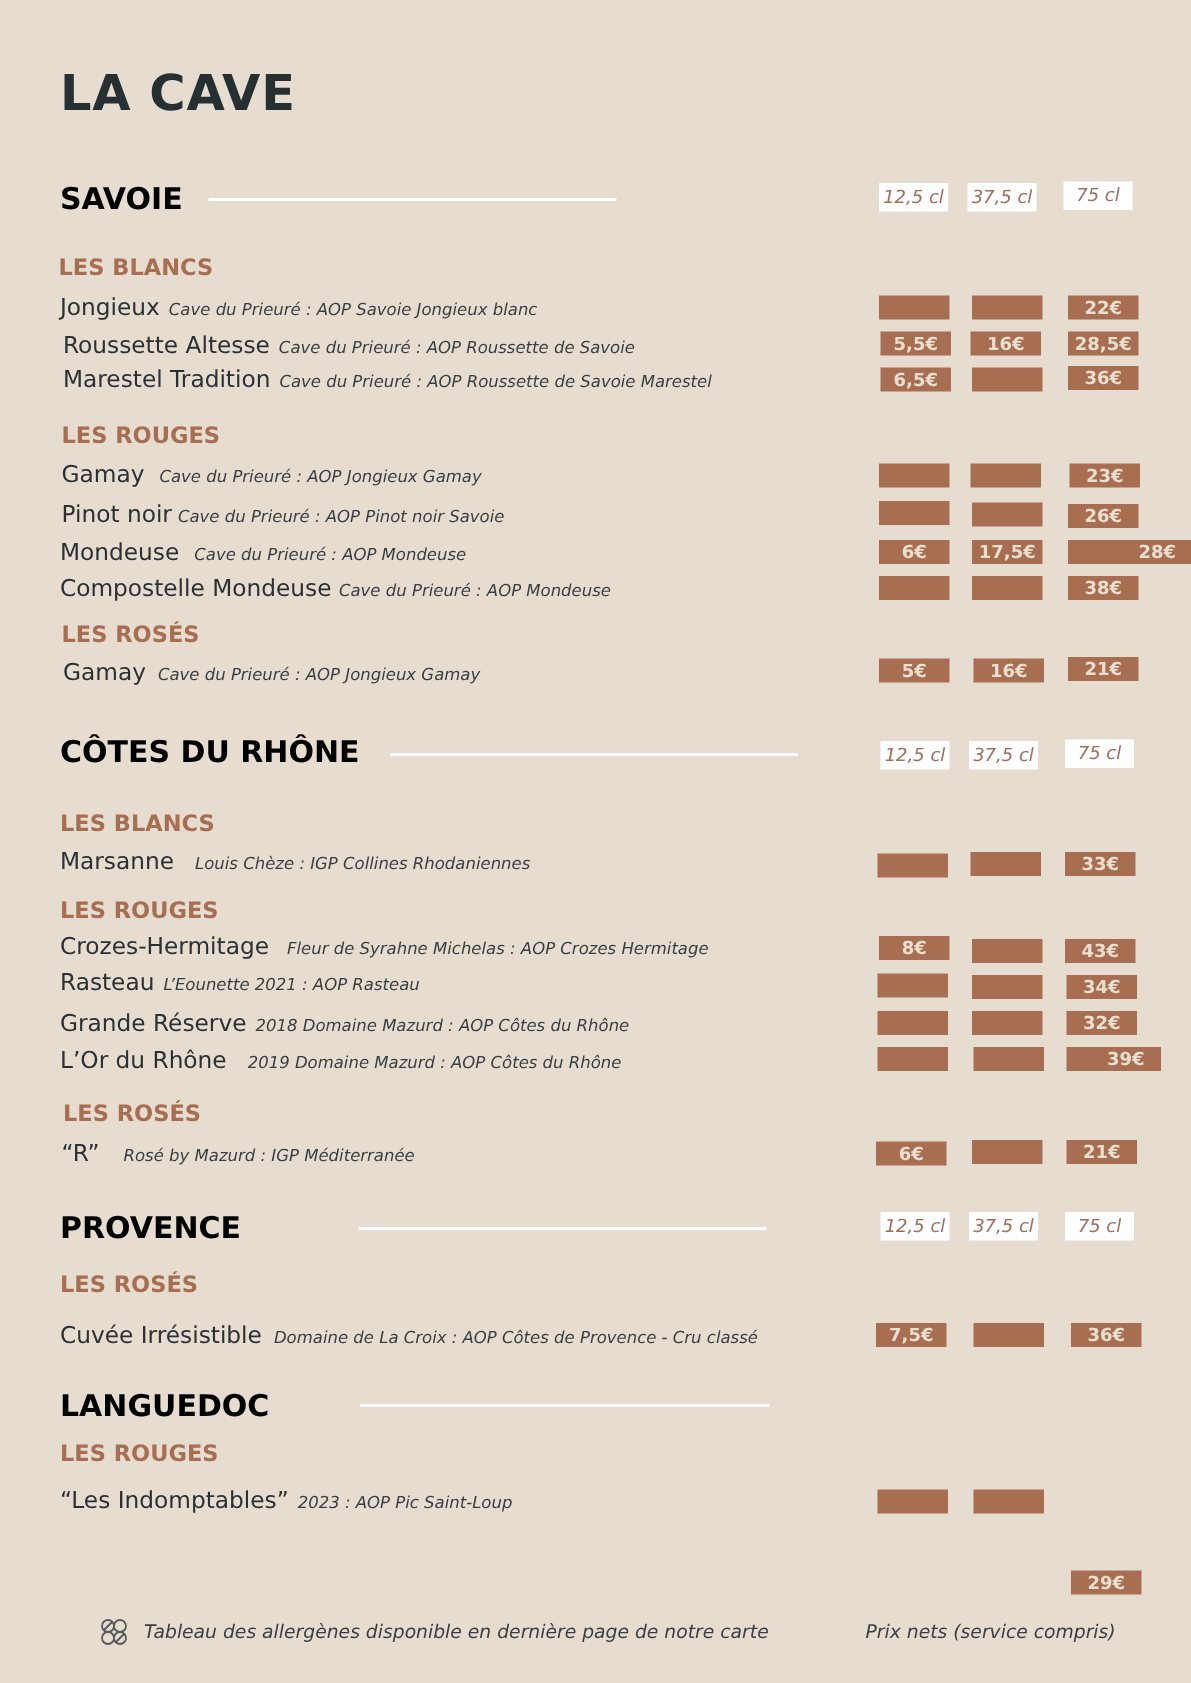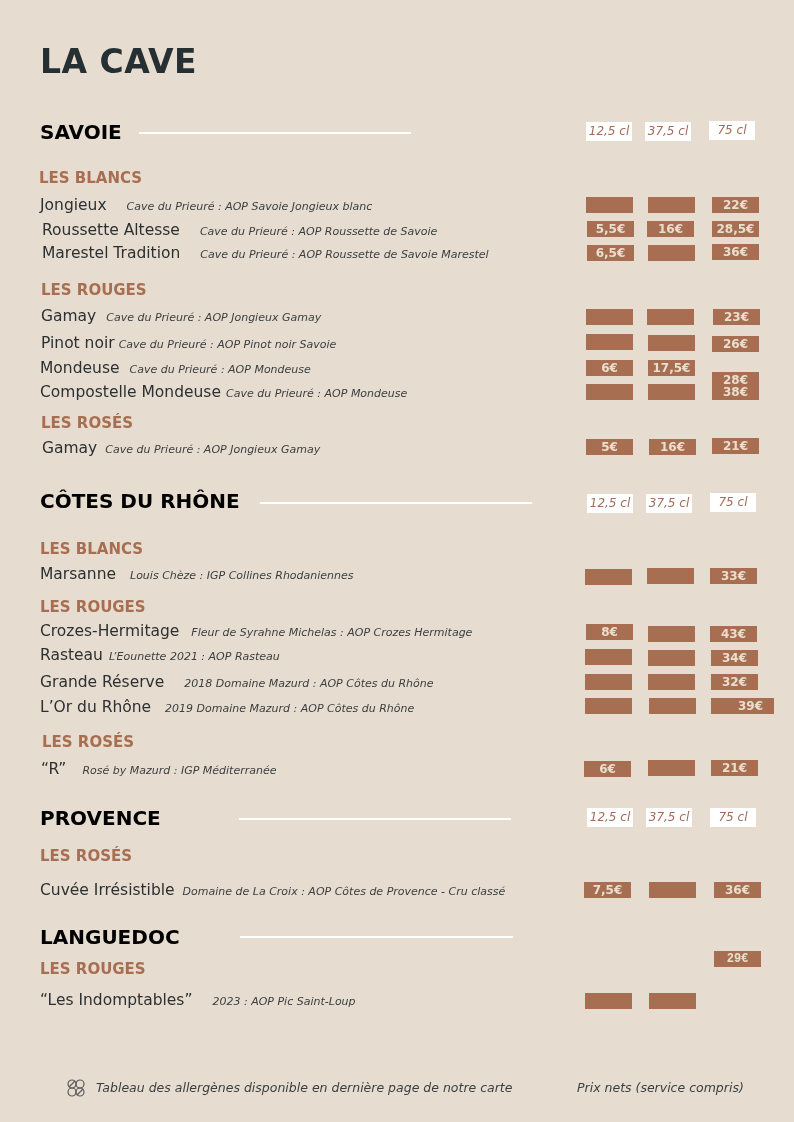--- a/index.html
+++ b/index.html
@@ -5,21 +5,21 @@
   html, body { margin:0; padding:0; }
   body { width:794px; height:1122px; background:#e6ddd0; position:relative; overflow:hidden;
          font-family:"DejaVu Sans","Liberation Sans",sans-serif; color:#2c3032; }
   .abs { position:absolute; }
   .title { left:40px; top:40px; font-size:33px; font-weight:bold; color:#263033; letter-spacing:0.5px; line-height:44px;text-align:center; }
   .region { font-size:20px; font-weight:bold; color:#000000; line-height:24px; white-space:nowrap; }
   .rule { height:2px; background:#ffffff; }
   .sub { font-size:15px; font-weight:bold; color:#a86e52; line-height:18px; white-space:nowrap; }
   .wine { white-space:nowrap; line-height:20px; }
   .wine .name { font-size:15.5px; color:#2c3032; }
-  .wine .desc { font-size:11px; font-style:italic; color:#3a3e40; margin-left:20px; }
+  .wine .desc { font-size:11px; font-style:italic; color:#3a3e40; margin-left:6px; }
   .vol { background:#ffffff; color:#a06d5a; font-size:12px; font-style:italic; text-align:center; width:46px; height:19px; line-height:19px; }
   .price { background:#a86e52; color:#eadfcf; font-size:12px; font-weight:bold; text-align:center; width:47px; height:16px; line-height:16px; }
   .footer { font-size:12.5px; font-style:italic; color:#3a3e40; white-space:nowrap; line-height:16px; }
   .icon svg { display:block; }
 </style>
 </head>
 <body>
 
 <div class="abs title">LA CAVE</div>
 
@@ -54,21 +54,21 @@
 <div class="abs price" style="left:713px;top:309px;">23€</div>
 
 <div class="abs wine" style="left:41px;top:333px;"><span class="name">Pinot noir</span><span class="desc" style="margin-left:4px">Cave du Prieuré  : AOP Pinot noir Savoie</span></div>
 <div class="abs price" style="left:586px;top:334px;"></div>
 <div class="abs price" style="left:648px;top:335px;"></div>
 <div class="abs price" style="left:712px;top:336px;">26€</div>
 
 <div class="abs wine" style="left:40px;top:358px;"><span class="name">Mondeuse</span><span class="desc" style="margin-left:10px">Cave du Prieuré  : AOP Mondeuse</span></div>
 <div class="abs price" style="left:586px;top:360px;">6€</div>
 <div class="abs price" style="left:648px;top:360px;">17,5€</div>
-<div class="abs price" style="left:712px;top:372px;">28€</div>
+<div class="abs price" style="left:712px;top:360px;padding-left:36px;">28€</div>
 
 <div class="abs wine" style="left:40px;top:382px;"><span class="name">Compostelle Mondeuse</span><span class="desc" style="margin-left:5px">Cave du Prieuré  : AOP Mondeuse</span></div>
 <div class="abs price" style="left:586px;top:384px;"></div>
 <div class="abs price" style="left:648px;top:384px;"></div>
 <div class="abs price" style="left:712px;top:384px;">38€</div>
 
 <div class="abs sub" style="left:41px;top:414px;">LES ROSÉS</div>
 
 <div class="abs wine" style="left:42px;top:438px;"><span class="name">Gamay</span><span class="desc" style="margin-left:8px">Cave du Prieuré  : AOP  Jongieux Gamay</span></div>
 <div class="abs price" style="left:586px;top:439px;">5€</div>
@@ -127,21 +127,21 @@
 <div class="abs price" style="left:649px;top:882px;"></div>
 <div class="abs price" style="left:714px;top:882px;">36€</div>
 
 <div class="abs region" style="left:40px;top:925px;">LANGUEDOC</div>
 <div class="abs rule" style="left:240px;top:936px;width:273px;"></div>
 
 <div class="abs sub" style="left:40px;top:960px;">LES ROUGES</div>
 <div class="abs wine" style="left:40px;top:990px;"><span class="name">“Les Indomptables”</span><span class="desc">2023 :  AOP Pic Saint-Loup</span></div>
 <div class="abs price" style="left:585px;top:993px;"></div>
 <div class="abs price" style="left:649px;top:993px;"></div>
-<div class="abs price" style="left:714px;top:951px;font-family:Liberation Mono, monospace;">29€</div>
+<div class="abs price" style="left:714px;top:1047px;">29€</div>
 
 <div class="abs icon" style="left:66px;top:1078px;">
   <svg width="20" height="20" viewBox="0 0 20 20" fill="none" stroke="#5a5a5a" stroke-width="1.2">
     <circle cx="6" cy="6" r="4"></circle>
       <circle cx="14" cy="6" r="4"></circle>
     <circle cx="6" cy="14" r="4"></circle>
       <circle cx="14" cy="14" r="4"></circle>
     <path d="M3 9 L9 3 M11 17 L17 11"></path>
   </svg>
 </div>

